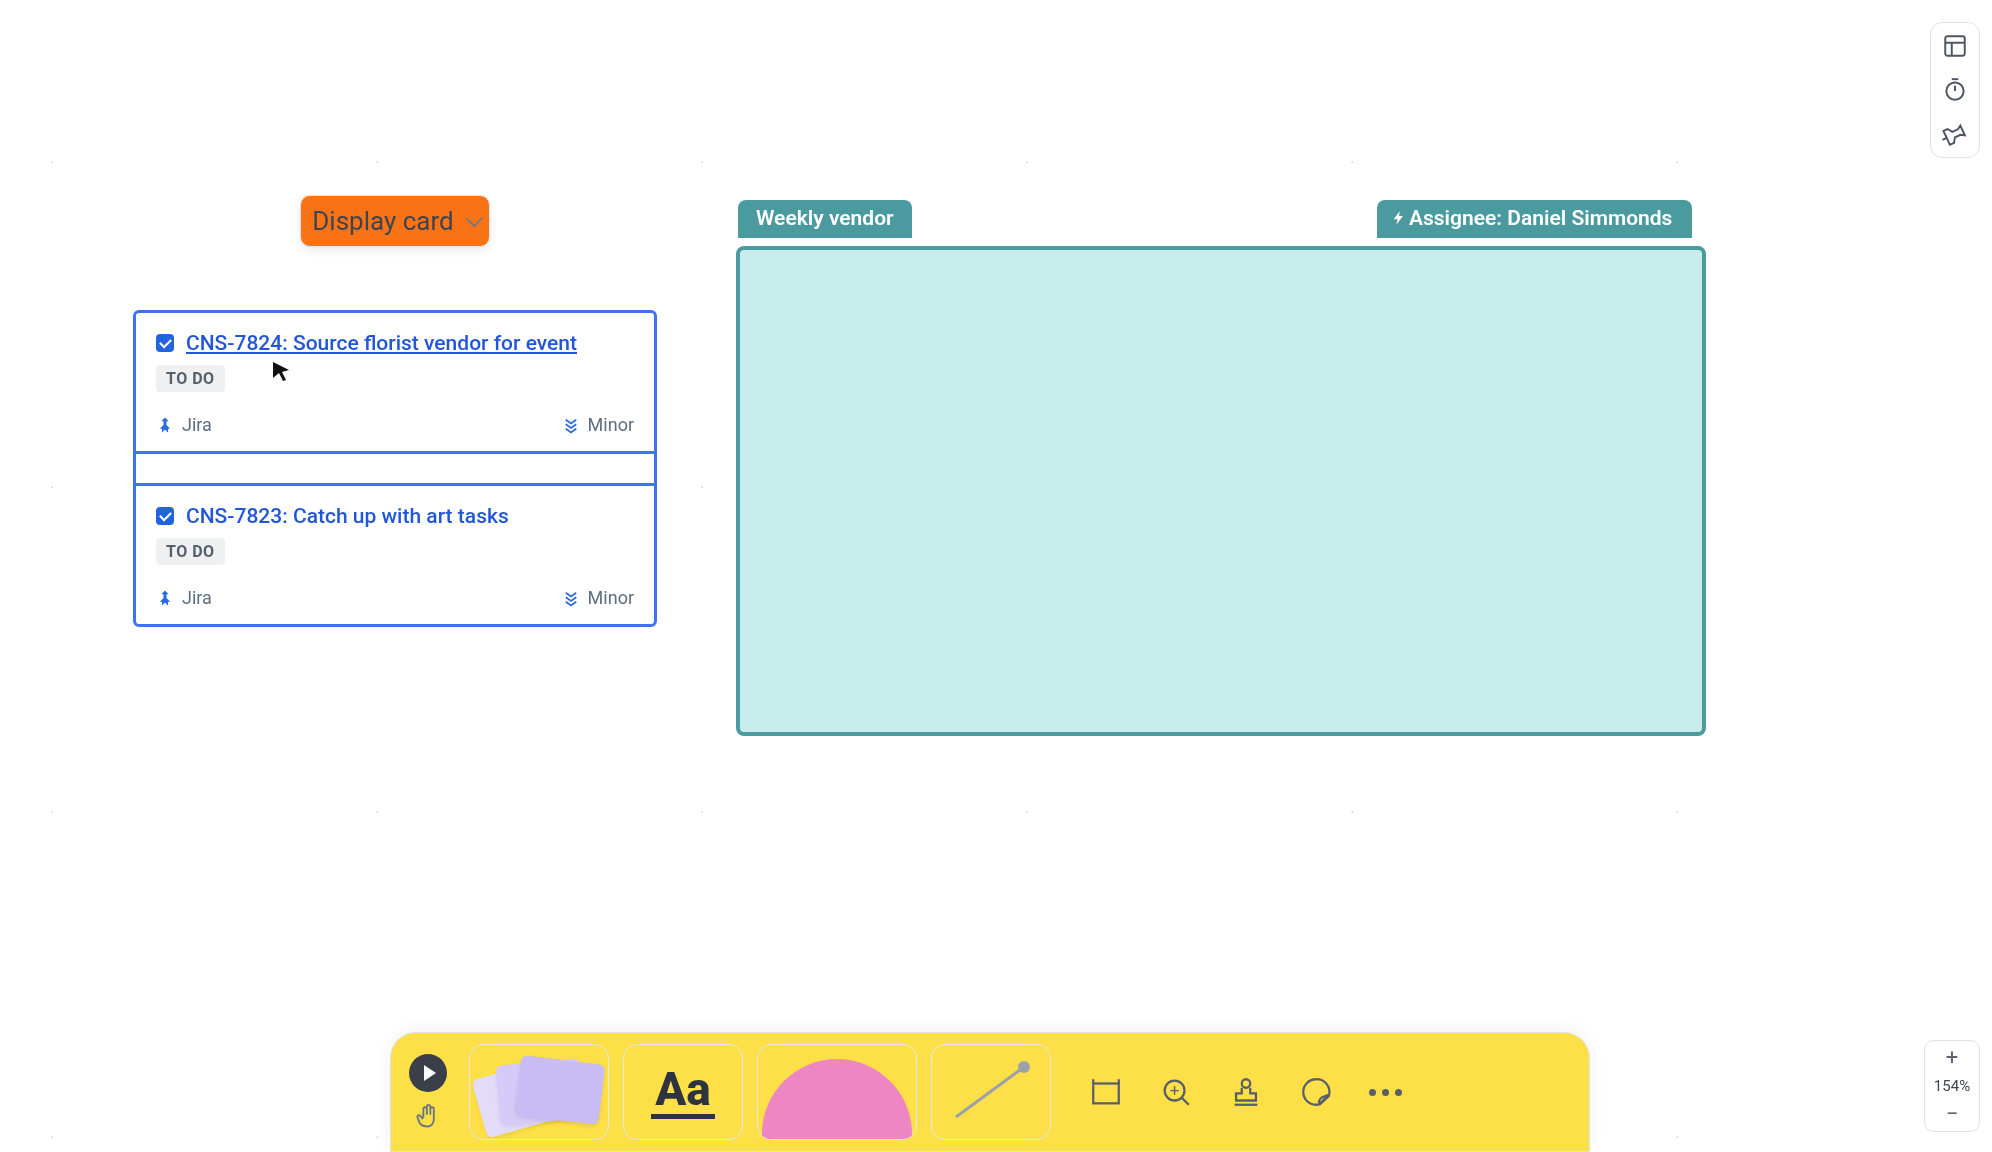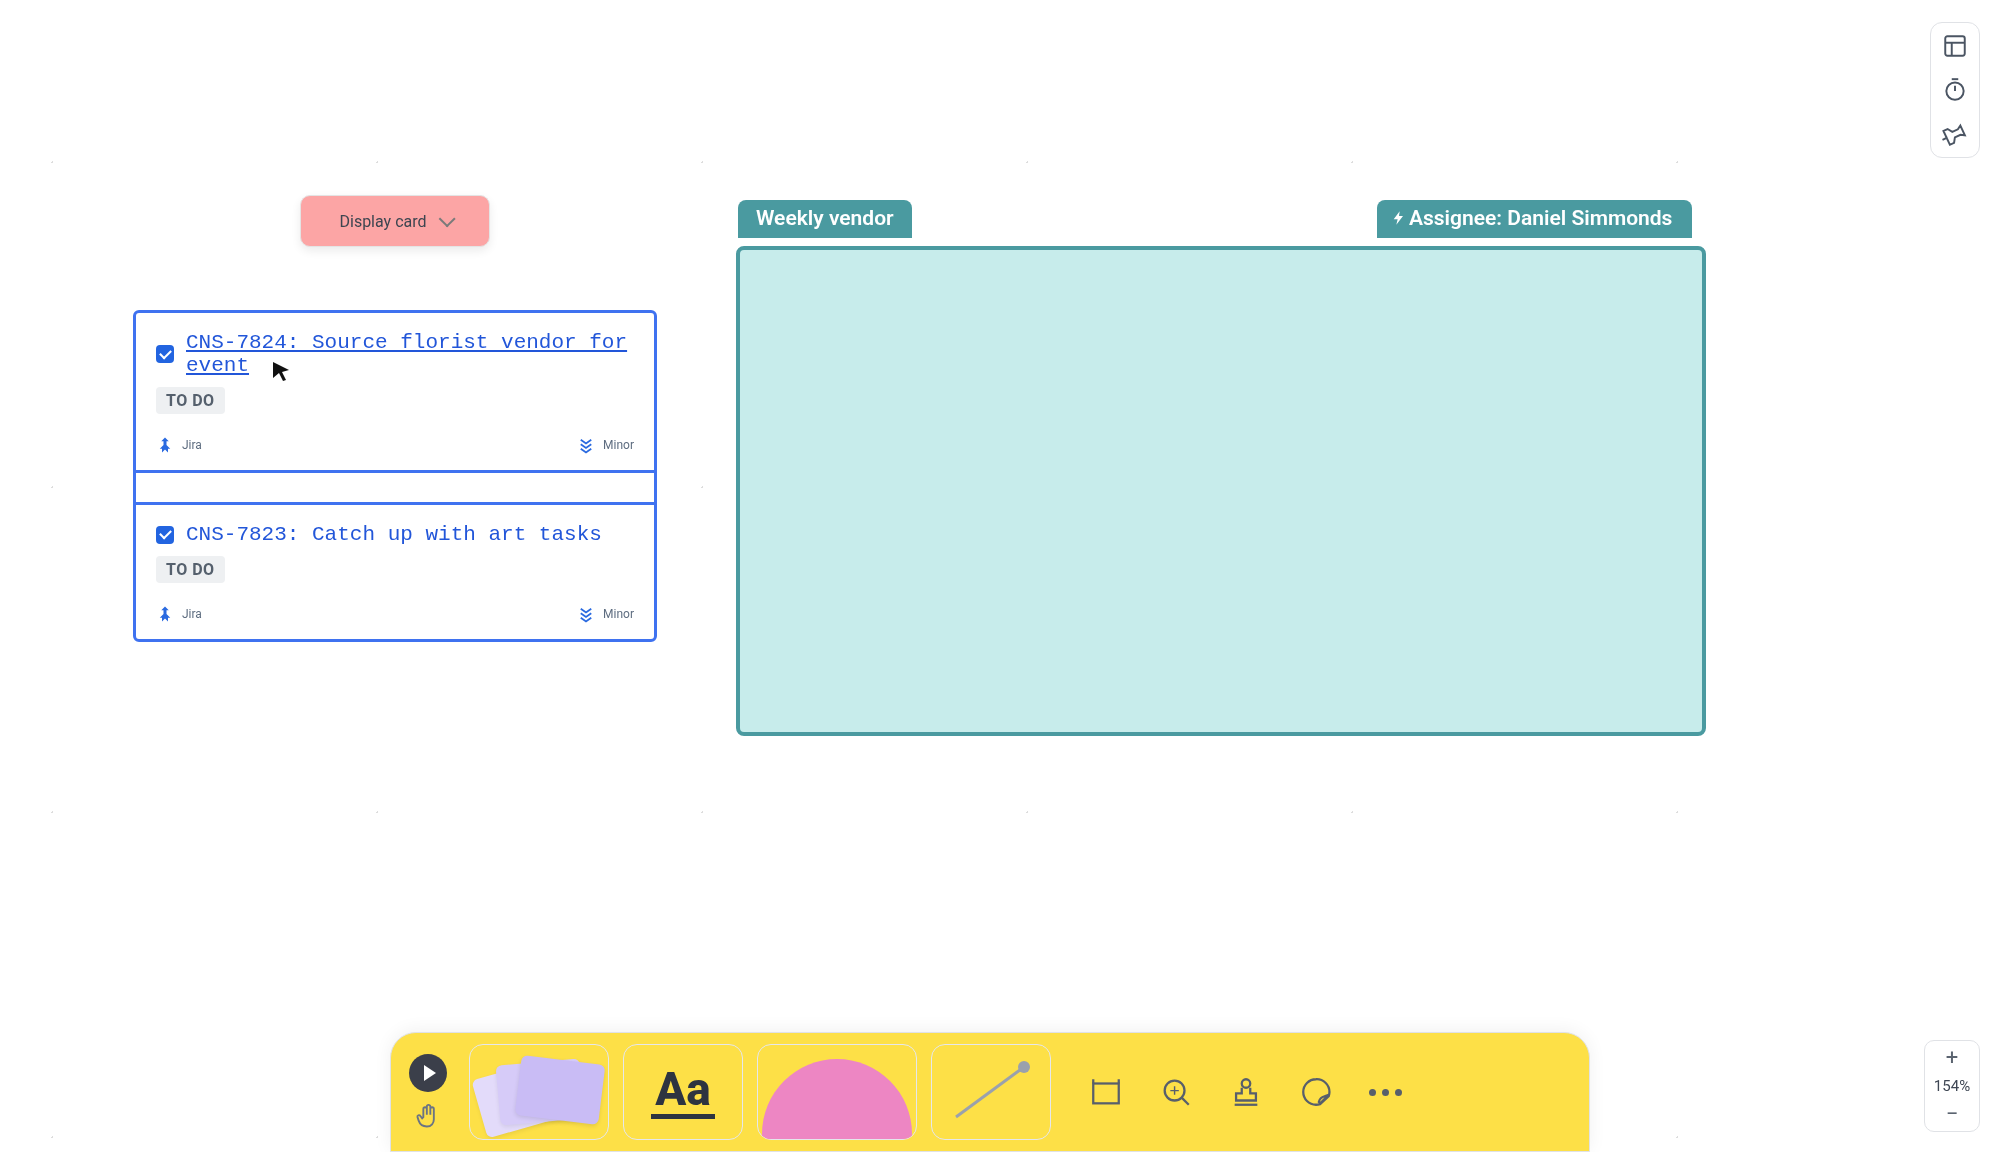--- a/index.html
+++ b/index.html
@@ -15,27 +15,27 @@
     position: absolute; inset: 0;
     background-image: radial-gradient(circle, #ddd 1px, transparent 1px);
     background-size: 325px 325px;
     background-position: -110px 0;
   }
   
   .dropdown {
     position: absolute;
     top: 195px; left: 300px;
     width: 190px; height: 52px;
-    background: #fca5a5;
+    background: #f97316;
     border: 1px solid #e4e4e4;
     border-radius: 10px;
     box-shadow: 0 4px 10px rgba(0,0,0,0.08);
     display: flex; align-items: center; justify-content: center;
     gap: 12px;
-    font-size: 16px;
+    font-size: 26px;
     color: #3d4550;
     cursor: pointer;
   }
   .chev-down {
     width: 12px; height: 12px;
     border-right: 2px solid #7a7a7a;
     border-bottom: 2px solid #7a7a7a;
     transform: rotate(45deg) translateY(-3px);
   }
   
@@ -54,34 +54,34 @@
   }
   .card:last-child { border-bottom: none; }
   .card-divider { height: 32px; background:#fff; border-bottom:3px solid #3f72f0; }
   .card-title-row { display:flex; align-items:center; gap:12px; }
   .check-icon {
     width:18px; height:18px; background:#2264e0; border-radius:4px;
     display:flex; align-items:center; justify-content:center;
     flex-shrink:0;
   }
   .check-icon::after { content:""; width:9px; height:5px; border-left:2px solid #fff; border-bottom:2px solid #fff; transform: rotate(-45deg) translate(1px,-1px); }
-  .card-title { font-size:21px; color:#2256d9; font-weight:500;font-family:Liberation Mono, monospace; }
+  .card-title { font-size:21px; color:#2256d9; font-weight:500; }
   .card-title.underline { text-decoration: underline; }
   .status-badge {
     margin-top:10px;
     display:inline-block;
     background:#eef0f2;
     color:#55606d;
     font-size:16px; font-weight:700; letter-spacing:.5px;
     padding:4px 10px; border-radius:4px;
   }
   .card-footer {
     margin-top:22px;
     display:flex; justify-content:space-between; align-items:center;
-    font-size:12px; color:#5e6d80;text-align:center;
+    font-size:18px; color:#5e6d80;text-align:center;
   }
   .footer-left, .footer-right { display:flex; align-items:center; gap:8px; }
   .jira-icon { color:#2a6ae0; }
   .priority-icon { color:#2a6ae0; }
   
   .cursor {
     position:absolute; top:360px; left:270px;
     width:24px; height:24px;
     pointer-events:none;
   }

